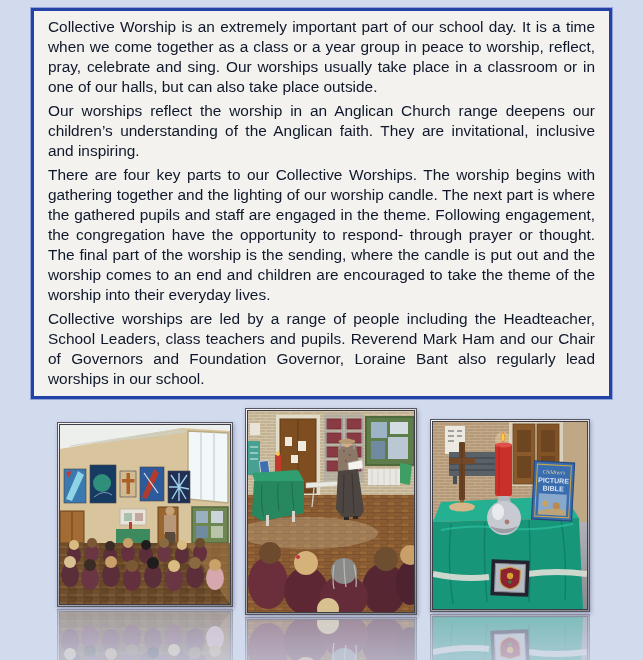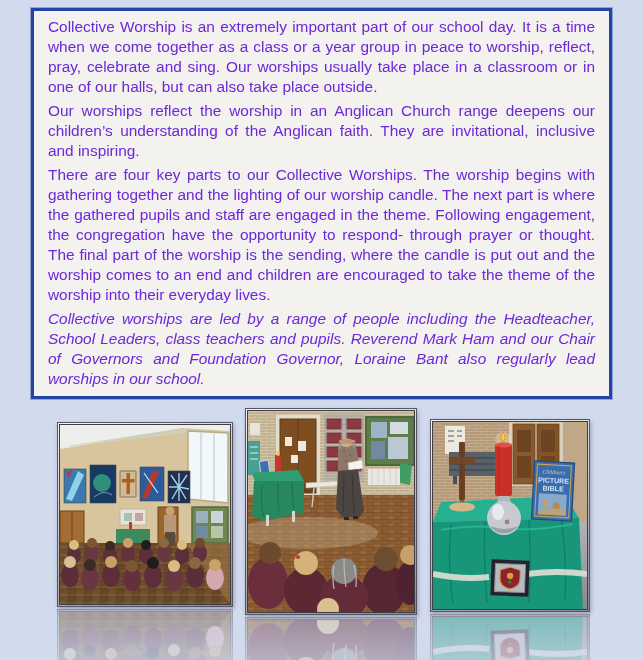--- a/index.html
+++ b/index.html
@@ -14,24 +14,24 @@
     position:absolute;left:31px;top:8px;
     width:581px;box-sizing:border-box;
     background:#f3f2ef;
     border:3px solid #2443a7;
     box-shadow:0 0 0 1px #8fa3d6;
     padding:6px 14px 5px 14px;
   }
   .info-box p{
     margin:0 0 4px 0;
     font-size:15.4px;line-height:20px;
-    color:#6d28d9;
+    color:#0f172a;
     text-align:justify;
   }
-  .info-box p:last-child{margin-bottom:2px;font-style:italic;}
+  .info-box p:last-child{margin-bottom:2px;}
   .photo{
     position:absolute;margin:0;padding:2px;
     background:linear-gradient(160deg,#f5f5f7 0%,#c6c6ce 45%,#87878f 100%);
     border:1px solid #565660;
     box-shadow:1px 2px 4px rgba(50,50,90,.35);
     -webkit-box-reflect:below 2px linear-gradient(to bottom, rgba(0,0,0,0) 52%, rgba(0,0,0,0.45) 100%);
   }
   .photo svg{display:block;outline:1px solid #3e3e46;}
   .photo-1{left:57px;top:422px;}
   .photo-2{left:245px;top:408px;}

